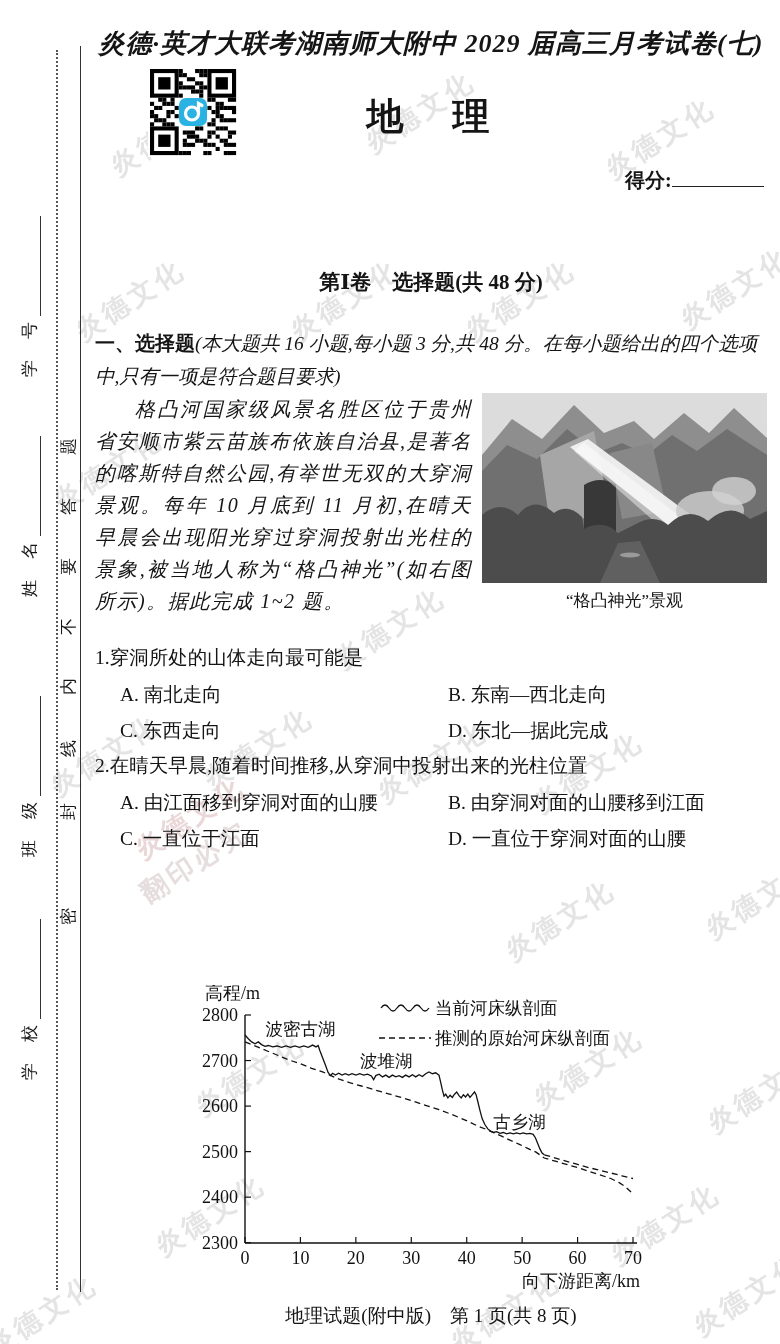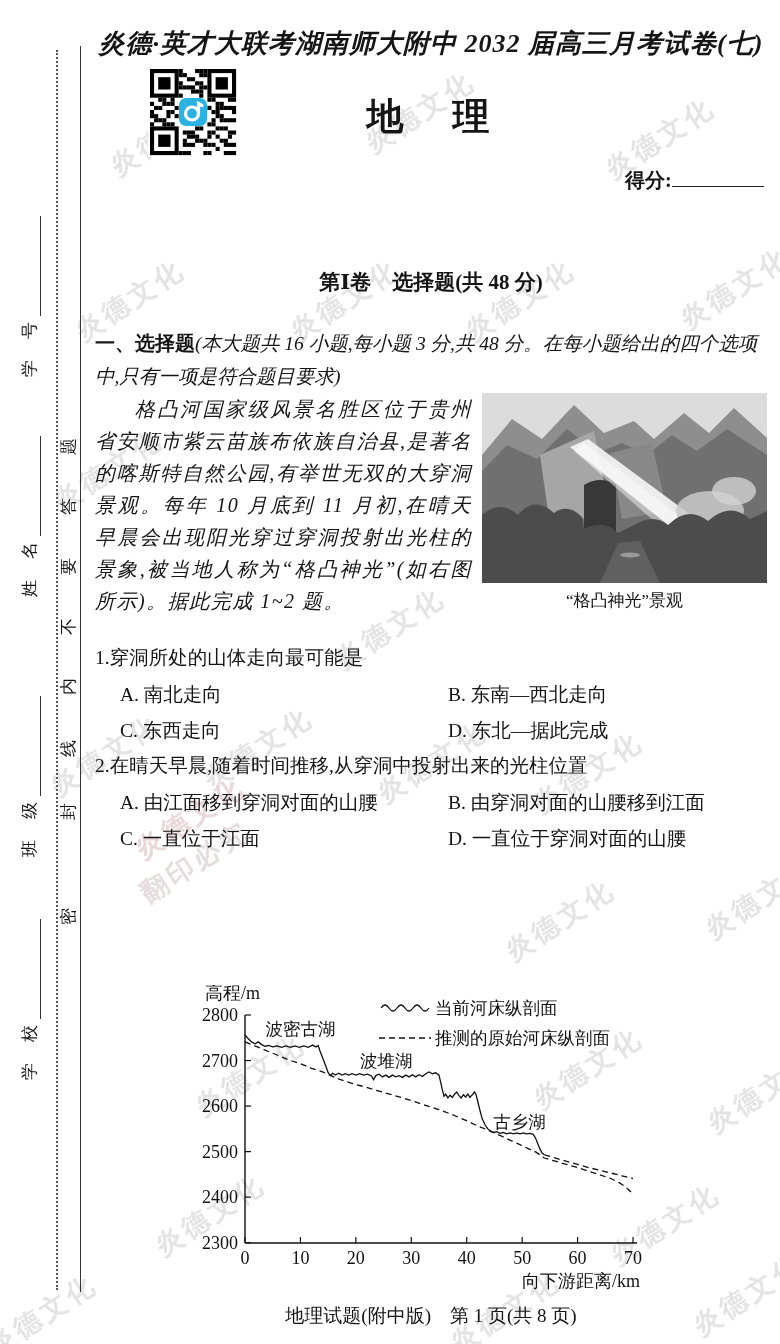--- a/index.html
+++ b/index.html
@@ -115,21 +115,21 @@
       <div class="field-group" style="top: 759px;">
         <span class="field-label">班　级</span>
         <span class="field-line"></span>
       </div>
       <div class="field-group" style="top: 982px;">
         <span class="field-label">学　校</span>
         <span class="field-line"></span>
       </div>
     </div>
 
-  <div class="exam-title">炎德·英才大联考湖南师大附中 2032 届高三月考试卷(七)</div>
+  <div class="exam-title">炎德·英才大联考湖南师大附中 2029 届高三月考试卷(七)</div>
 
   <svg class="qr" id="qr-svg" width="90" height="90">
       <rect x="0" y="0" width="90" height="90" fill="#fff"></rect>
       <rect x="30.699999999999996" y="2" width="4.1" height="4.1" fill="#000"></rect>
       <rect x="47.099999999999994" y="2" width="4.1" height="4.1" fill="#000"></rect>
       <rect x="51.199999999999996" y="2" width="4.1" height="4.1" fill="#000"></rect>
       <rect x="55.3" y="2" width="4.1" height="4.1" fill="#000"></rect>
       <rect x="30.699999999999996" y="6.1" width="4.1" height="4.1" fill="#000"></rect>
       <rect x="34.8" y="6.1" width="4.1" height="4.1" fill="#000"></rect>
       <rect x="51.199999999999996" y="6.1" width="4.1" height="4.1" fill="#000"></rect>

